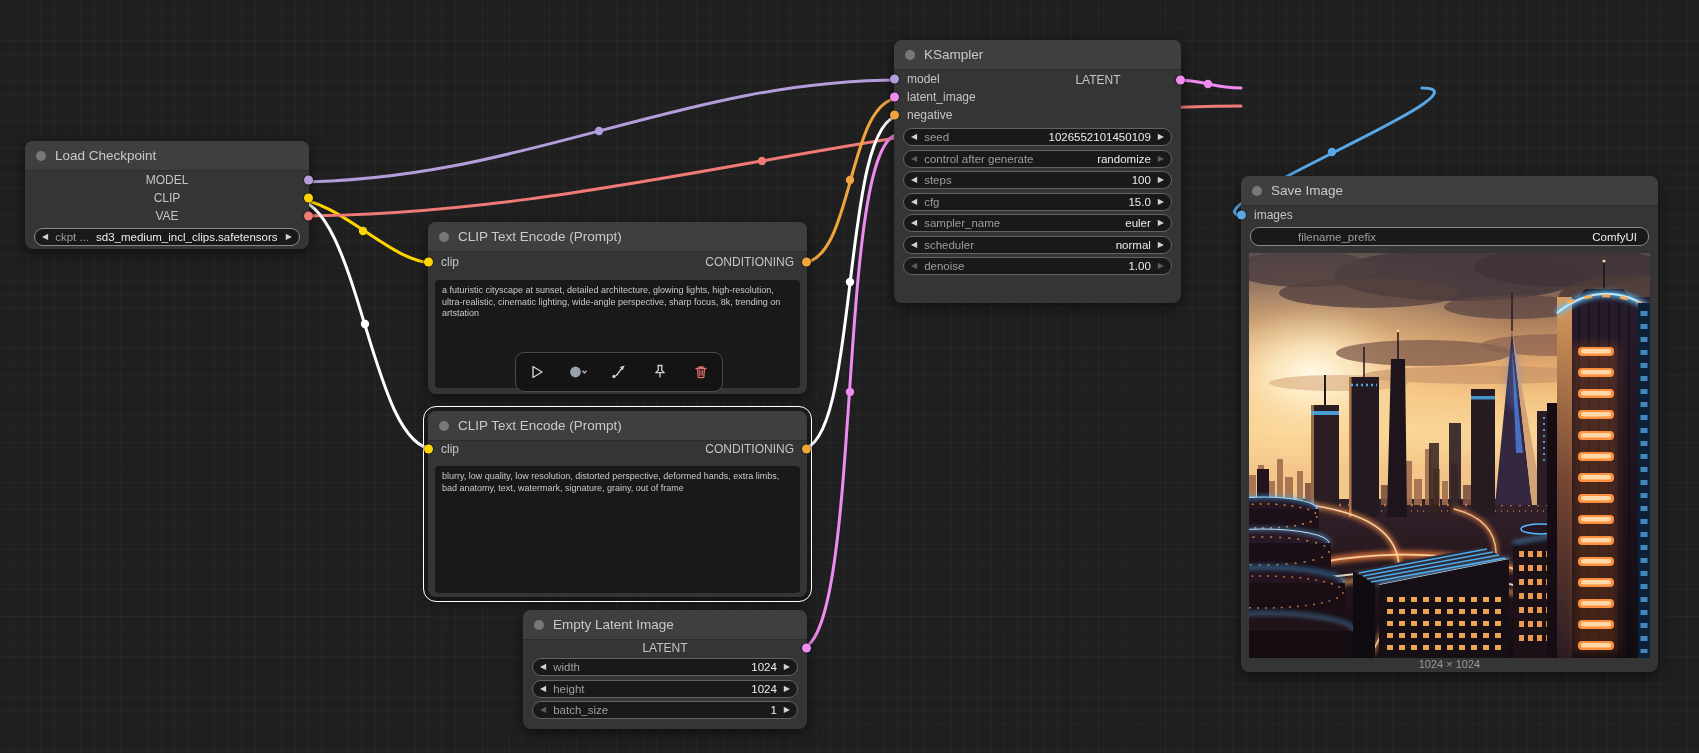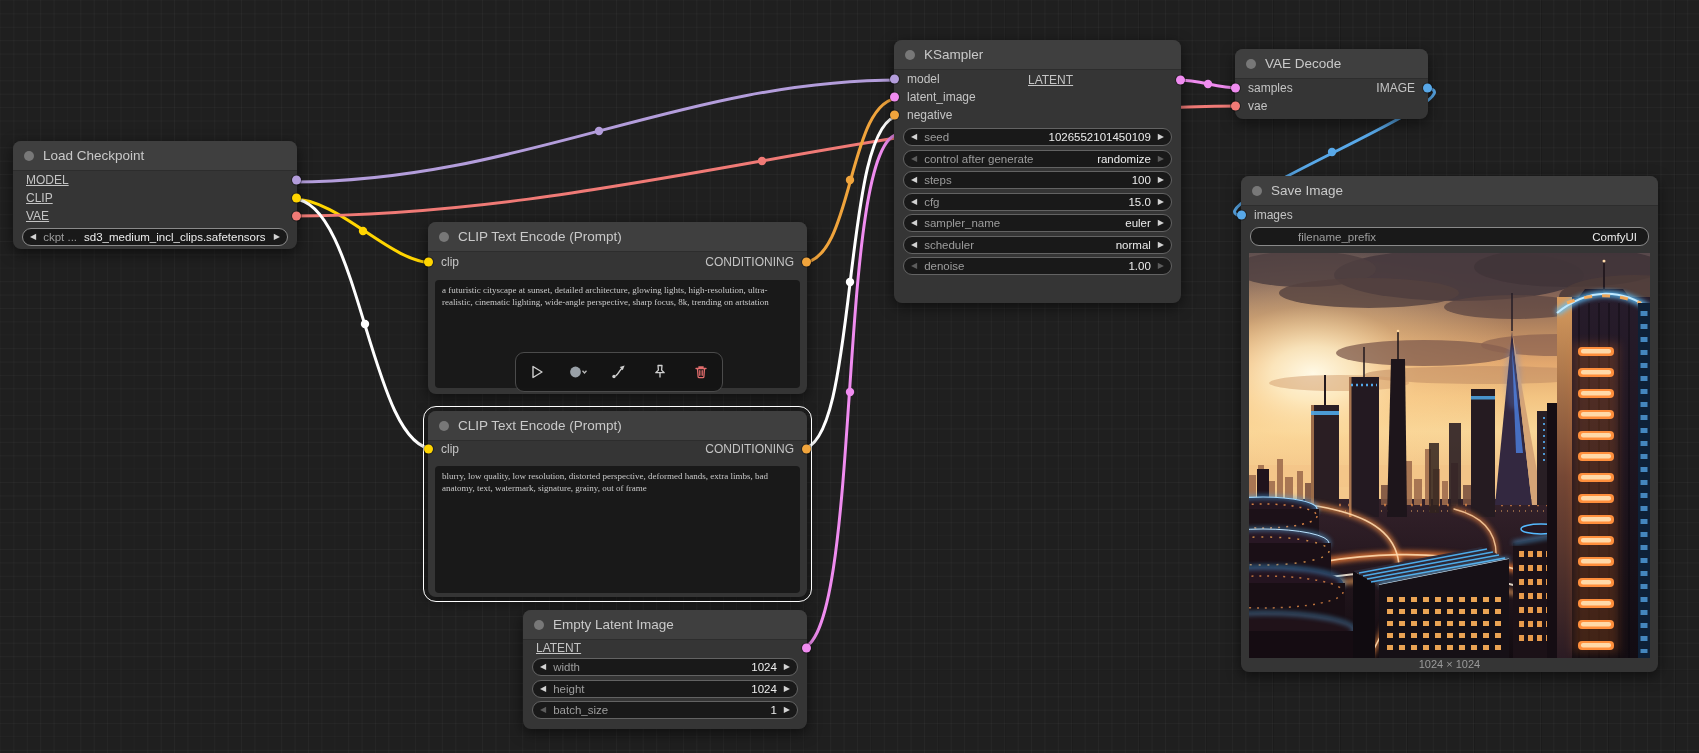--- a/index.html
+++ b/index.html
@@ -14,33 +14,33 @@
     background-size:13.4px 13.4px,13.4px 13.4px,67px 67px,67px 67px;}
   .wires{position:absolute;inset:0;z-index:1;}
   .wires path{fill:none;stroke-width:3;stroke-linecap:round;}
   .node{position:absolute;z-index:2;background:#353535;border-radius:8px;
     box-shadow:0 4px 14px rgba(0,0,0,.55);color:#bdbdbd;box-sizing:border-box;}
   .node.selected{outline:1.6px solid #fff;outline-offset:4px;}
   .ntitle{height:30px;background:#3f3f3f;border-radius:8px 8px 0 0;display:flex;align-items:center;gap:9px;
     padding:0 11px;font-size:13.5px;color:#c9c9c9;box-sizing:border-box;border-bottom:1px solid #2d2d2d;}
   .cdot{width:10px;height:10px;border-radius:50%;background:#787878;flex:0 0 auto;}
   .prow{position:relative;display:flex;align-items:center;gap:8px;height:18px;font-size:12px;color:#c4c4c4;padding:0 13px;}
-  .prow.out{justify-content:flex-start;text-decoration:underline;}
+  .prow.out{justify-content:center;}
   .prow.dual{justify-content:space-between;}
   .pdot{position:absolute;width:9px;height:9px;border-radius:50%;top:50%;transform:translateY(-50%);box-shadow:0 0 0 1px rgba(0,0,0,.35);}
   .pdot.in{left:-4px;} .pdot.out{right:-4px;}
   .widget{display:flex;align-items:center;height:18px;background:#191919;border:1px solid #636363;border-radius:9px;
     margin:0 9px;padding:0 7px;font-size:11.5px;box-sizing:border-box;}
   .warr{font-size:8px;color:#d2d2d2;line-height:1;flex:0 0 auto;}
   .warr.dim{color:#5c5c5c;}
   .wlab{color:#9d9d9d;margin-left:7px;white-space:nowrap;overflow:hidden;}
   .wval{margin-left:auto;color:#ececec;margin-right:7px;white-space:nowrap;}
   .wval.left{margin-left:7px;margin-right:0;}
   .wstack{display:flex;flex-direction:column;gap:3.5px;}
-  .tarea{position:absolute;background:#191919;border-radius:4px;font-family:Liberation Serif, serif;
+  .tarea{position:absolute;background:#191919;border-radius:4px;font-family:Liberation Sans, sans-serif;
     font-size:9px;line-height:1.3;color:#c9c9c9;padding:5px 7px;box-sizing:border-box;white-space:pre-wrap;overflow:hidden;}
   .ntoolbar{position:absolute;z-index:4;display:flex;align-items:center;justify-content:space-around;
     background:rgba(20,20,20,.95);border:1px solid #4b4b4b;border-radius:9px;}
   .tbtn{width:30px;height:26px;display:flex;align-items:center;justify-content:center;border-radius:5px;}
   .genimg{position:absolute;overflow:hidden;background:#101010;}
   .caption{position:absolute;width:100%;text-align:center;font-size:11px;color:#9a9a9a;}
 </style>
 </head>
 <body>
 
@@ -60,21 +60,21 @@
     <circle cx="363" cy="231" r="4.2" fill="#ffd500"></circle>
     <circle cx="762" cy="161" r="4.2" fill="#f07a76"></circle>
     <circle cx="850" cy="180" r="4.2" fill="#f0a43c"></circle>
     <circle cx="850" cy="392" r="4.2" fill="#f08cf0"></circle>
     <circle cx="1208" cy="84" r="4.2" fill="#f08cf0"></circle>
     <circle cx="1332" cy="152" r="4.2" fill="#58a8e8"></circle>
     <circle cx="365" cy="324" r="4.2" fill="#ffffff"></circle>
     <circle cx="850" cy="282" r="4.2" fill="#ffffff"></circle>
   </svg>
 
-  <div class="node" style="left:13px;top:141px;width:284px;height:108px;">
+  <div class="node" style="left:25px;top:141px;width:284px;height:108px;">
     <div class="ntitle">
       <span class="cdot"></span>
       <span>Load Checkpoint</span>
     </div>
     <div class="prow out">
         <span>MODEL</span>
         <span class="pdot out" style="background: rgb(179, 157, 219);"></span>
       </div>
     <div class="prow out">
         <span>CLIP</span>
@@ -242,36 +242,20 @@
         </div>
       <div class="widget">
           <span class="warr dim">◀</span>
           <span class="wlab">denoise</span>
           <span class="wval">1.00</span>
           <span class="warr dim">▶</span>
         </div>
     </div>
   </div>
 
-  <div class="node" style="left:1235px;top:49px;width:193px;height:70px;">
-    <div class="ntitle">
-      <span class="cdot"></span>
-      <span>VAE Decode</span>
-    </div>
-    <div class="prow dual">
-      <span>samples</span>
-      <span>IMAGE</span>
-      <span class="pdot in" style="background: rgb(240, 140, 240);"></span>
-      <span class="pdot out" style="background: rgb(88, 168, 232);"></span>
-    </div>
-    <div class="prow">
-        <span class="pdot in" style="background: rgb(240, 122, 118);"></span>
-        <span>vae</span>
-      </div>
-  </div>
 
   <div class="node" style="left:1241px;top:176px;width:417px;height:496px;">
     <div class="ntitle">
       <span class="cdot"></span>
       <span>Save Image</span>
     </div>
     <div class="prow">
         <span class="pdot in" style="background: rgb(88, 168, 232);"></span>
         <span>images</span>
       </div>

